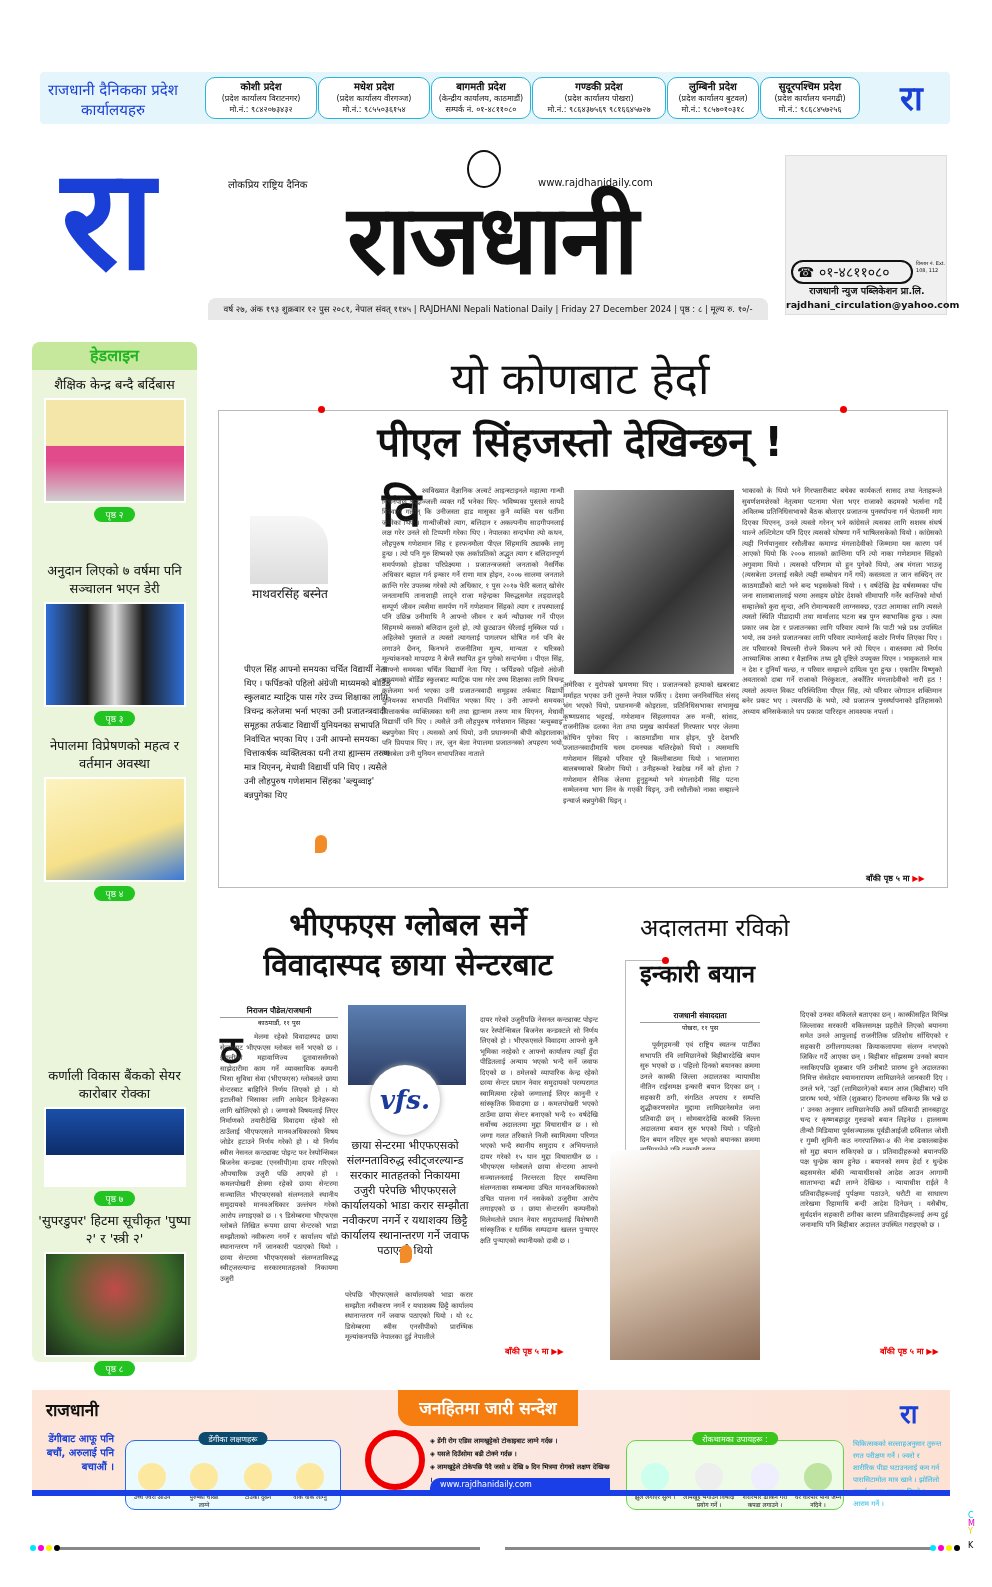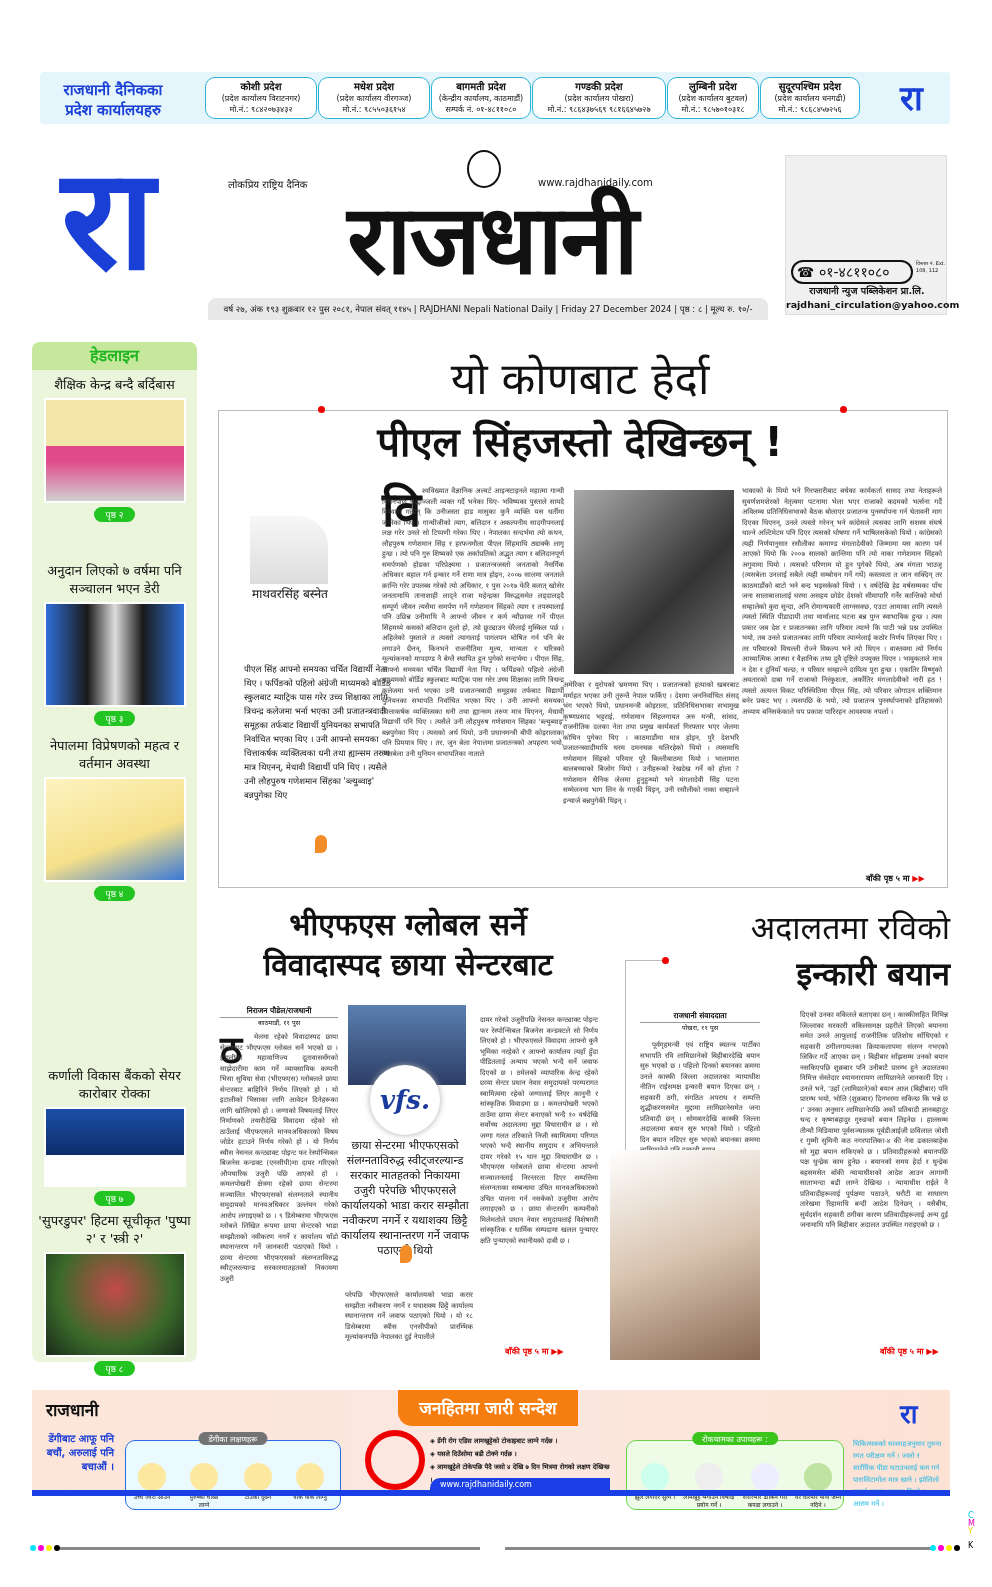--- a/index.html
+++ b/index.html
@@ -1,20 +1,20 @@
 <!DOCTYPE html>
 <html><head>
 <meta charset="utf-8">
 <style>
 *{box-sizing:border-box;margin:0;padding:0}
 body{width:992px;height:1587px;background:#fff;font-family:"DejaVu Sans",sans-serif;color:#111;position:relative;overflow:hidden}
 .abs{position:absolute}
 
 .topstrip{left:40px;top:72px;width:910px;height:52px;background:#e4f6fb;border-radius:4px}
-.toplabel{left:48px;top:80px;width:130px;color:#1a3fd6;font-weight:bold;font-size:15px;line-height:20px;text-align:center}
+.toplabel{left:48px;top:80px;width:130px;color:#1a3fd6;font-weight:normal;font-size:15px;line-height:20px;text-align:center}
 .prov{top:77px;height:42px;border:1.5px solid #2bb3d9;border-radius:10px;background:#fff;text-align:center;padding-top:2px}
 .prov .n{font-size:10px;font-weight:bold;line-height:13px}
 .prov .o{font-size:8px;line-height:11px}
 .prov .p{font-size:8px;line-height:11px}
 .minilogo{font-size:34px;font-weight:bold;color:#1a3fd6;line-height:40px}
 
 .biglogo{left:38px;top:135px;width:140px;height:170px;color:#1a3fd6;font-weight:bold;font-size:140px;line-height:170px;text-align:center}
 .tagline{left:228px;top:177px;font-size:10px}
 .website{left:538px;top:177px;font-size:10px}
 .emblem{left:467px;top:150px;width:34px;height:38px;border:2px solid #111;border-radius:50%}
@@ -39,21 +39,21 @@
 .dot{width:7px;height:7px;border-radius:50%;background:#e00}
 .author-img{left:250px;top:516px;width:78px;height:68px;background:linear-gradient(#f7f7f7,#ddd);border-radius:0 30px 0 0}
 .author-name{left:240px;top:586px;width:100px;text-align:center;font-size:12px;line-height:16px}
 .pull{left:244px;top:662px;width:150px;font-size:8.5px;line-height:14px}
 .col{font-size:7px;line-height:10.5px;text-align:justify;color:#333}
 .photo-bw{left:574px;top:490px;width:160px;height:184px;background:linear-gradient(135deg,#aaa,#333 60%,#777)}
 .more{font-size:8px;font-weight:bold}
 .more span{color:#e00}
 
 .h2a{left:218px;top:905px;width:380px;text-align:center;font-size:30px;font-weight:bold;line-height:40px}
-.h3a{left:640px;top:905px;width:310px;text-align:right;font-size:32px;line-height:46px}
+.h3a{left:640px;top:905px;width:310px;text-align:left;font-size:24px;line-height:46px}
 .byline{font-size:7.5px;font-weight:bold;text-align:center;border-bottom:1px solid #999;line-height:12px}
 .place{font-size:6.5px;text-align:center;line-height:10px}
 .vfsimg{left:348px;top:1005px;width:118px;height:80px;background:linear-gradient(#5a7fb0,#2d3e66)}
 .vfslogo{left:370px;top:1065px;width:70px;height:70px;border-radius:50%;background:#fff;box-shadow:0 0 6px #aaa;color:#1a3a9c;font-size:26px;font-style:italic;font-weight:bold;text-align:center;line-height:70px;font-family:"DejaVu Serif",serif}
 .vfscap{left:340px;top:1138px;width:130px;text-align:center;font-size:11px;line-height:15px}
 .ravi{left:610px;top:1150px;width:150px;height:210px;background:linear-gradient(160deg,#fff,#d8c4b0 50%,#8a6a55)}
 .quote{width:12px;height:18px;background:#f28c28;border-radius:6px 6px 6px 0}
 
 .ad{left:32px;top:1390px;width:918px;height:100px;background:linear-gradient(90deg,#fde5d8,#fbe8e2,#fde2d4)}
 .adbar{left:32px;top:1490px;width:918px;height:6px;background:#1a3fe6}
@@ -207,21 +207,21 @@
 <div class="abs col" style="left:800px;top:1010px;width:148px;height:325px;overflow:hidden">दिएको उनका वकिलले बताएका छन् । कास्कीसहित विभिन्न जिल्लाका सरकारी वकिलसमक्ष प्रहरीले लिएको बयानमा समेत उनले आफूलाई राजनीतिक प्रतिशोध साँधिएको र सहकारी ठगीलगायतका क्रियाकलापमा संलग्न नभएको जिकिर गर्दै आएका छन् । बिहीबार साँझसम्म उनको बयान नसकिएपछि शुक्रबार पनि उनीबाटै प्रारम्भ हुने अदालतका निमित्त सेस्तेदार श्यामनारायण लामिछानेले जानकारी दिए । उनले भने, 'उहाँ (लामिछाने)को बयान आज (बिहीबार) पनि प्रारम्भ भयो, भोलि (शुक्रबार) दिनभरमा सकिन्छ कि भन्ने छ ।' उनका अनुसार लामिछानेपछि अर्को प्रतिवादी ज्ञानबहादुर चन्द र कृष्णबहादुर गुरुङको बयान लिइनेछ । हालसम्म तीन्यौ मिडियामा पूर्वसञ्चालक पूर्वडीआईजी छविलाल जोशी र गुम्मी सुमिनी कठ नगरपालिका-४ की नेत्रा ढकालबाहेक सो मुद्दा बयान सकिएको छ । प्रतिवादीहरूको बयानपछि पक्ष धुन्द्रेक काम हुनेछ । बयानको समय हेर्दा र धुन्द्रेक बहसमसेत बाँकी न्यायाधीशको आदेश आउन आगामी साताभन्दा बढी लाग्ने देखिन्छ । न्यायाधीश राईले नै प्रतिवादीहरूलाई पुर्पक्षमा पठाउने, धरौटी वा साधारण तारेखमा रिहामाथि बन्दी आदेश दिनेछन् । यसैबीच, सुर्यदर्शन सहकारी ठगीका कारण प्रतिवादीहरूलाई अन्य दुई जनामाथि पनि बिहीबार अदालत उपस्थित गराइएको छ ।</div>
 <div class="abs more" style="left:880px;top:1345px"><span>बाँकी पृष्ठ ५ मा</span> <span>▶▶</span></div>
 
 <div class="abs ad"></div>
 <div class="abs" style="left:46px;top:1398px;font-size:17px;font-weight:bold;font-family:'DejaVu Serif',serif">राजधानी</div>
 <div class="abs adbanner">जनहितमा जारी सन्देश</div>
 <div class="abs" style="left:900px;top:1395px;font-size:26px;font-weight:bold;color:#1a3fd6">रा</div>
 <div class="abs" style="left:42px;top:1432px;width:72px;text-align:right;color:#1a3fd6;font-weight:bold;font-size:10px;line-height:14px">डेंगीबाट आफू पनि बचौं, अरुलाई पनि बचाऔं ।</div>
 
 <div class="abs panel1">
-  <span class="ptitle" style="background:#737373">डेंगीका लक्षणहरू</span>
+  <span class="ptitle" style="background:#0c4a6e">डेंगीका लक्षणहरू</span>
   <div class="sym" style="left:6px"><i></i><span>उच्च ज्वरो आउने</span></div>
   <div class="sym" style="left:58px"><i></i><span>पुरुष्का चोखो लाग्ने</span></div>
   <div class="sym" style="left:112px"><i></i><span>टाउको दुख्ने</span></div>
   <div class="sym" style="left:164px"><i></i><span>वाक वाक लाग्नु</span></div>
 </div>
 
 <div class="abs noentry"></div>
 <div class="abs bullets">
   <div>◈ <span>डेंगी रोग एडिस लामखुट्टेको टोकाइबाट लाग्ने गर्दछ ।</span></div>
   <div>◈ <span>यसले दिउँसोमा बढी टोक्ने गर्दछ ।</span></div>

